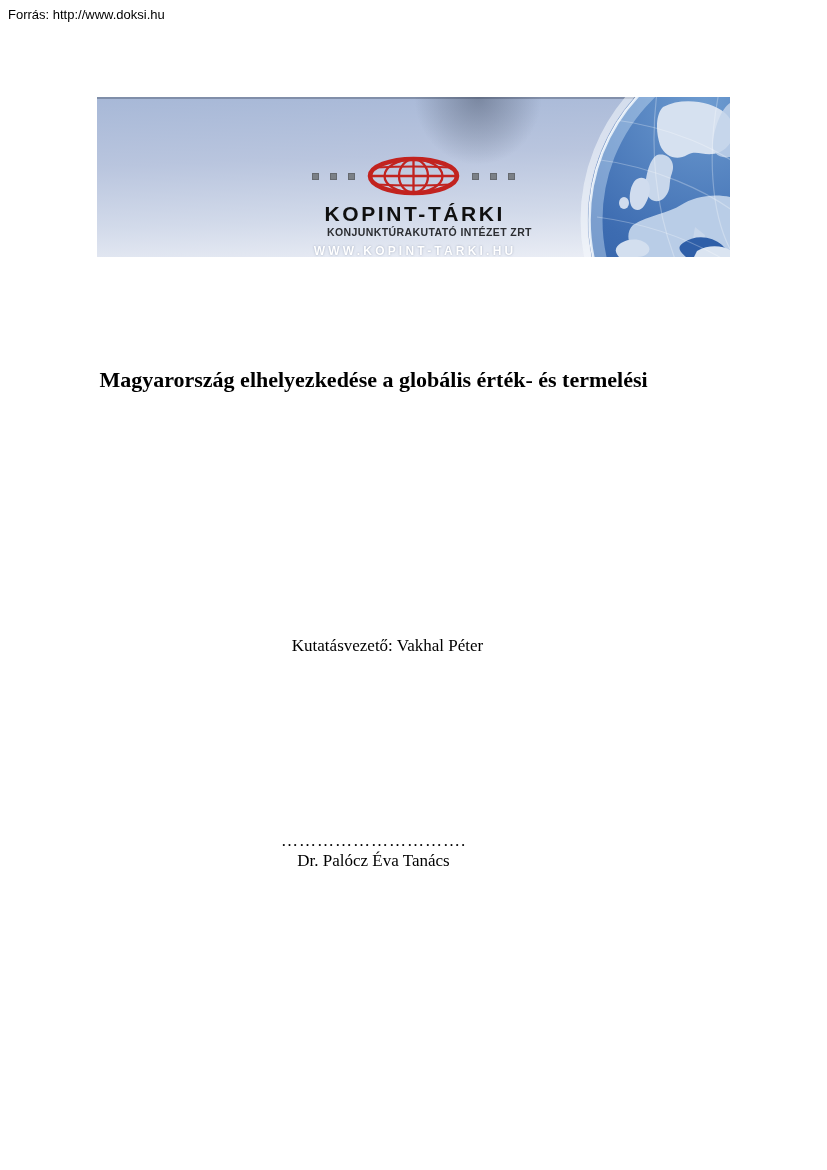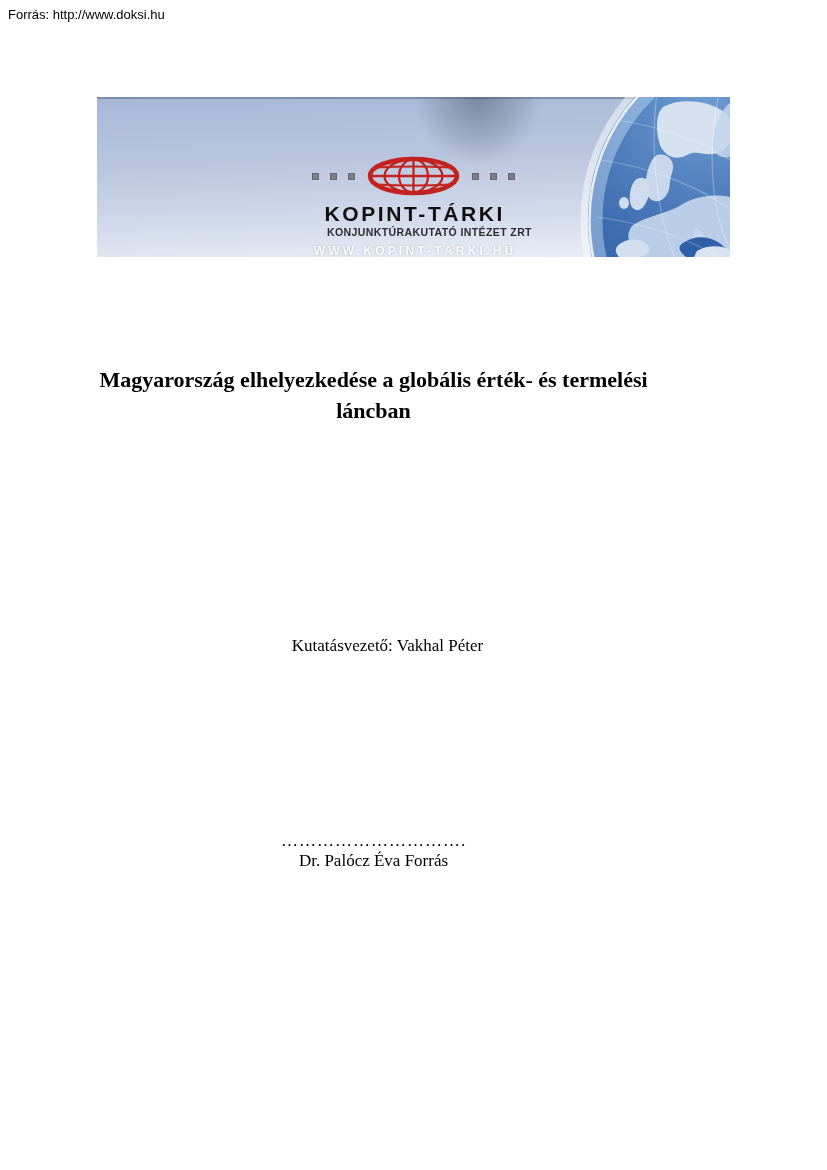--- a/index.html
+++ b/index.html
@@ -216,25 +216,24 @@
       </div>
 
       <div class="logo-name">KOPINT-TÁRKI</div>
       <div class="logo-subtitle">KONJUNKTÚRAKUTATÓ INTÉZET ZRT</div>
       <div class="logo-site">WWW.KOPINT-TARKI.HU</div>
     </div>
   </div>
 
   <div class="doc-title">
     <span>Magyarország elhelyezkedése a globális érték- és termelési</span>
-    <span>láncban</span>
   </div>
 
 
   <div class="center-line lead-researcher">Kutatásvezető: Vakhal Péter</div>
 
   <div class="signature-block">
     <div class="dots">………………………….</div>
-    <div>Dr. Palócz Éva Forrás</div>
+    <div>Dr. Palócz Éva Tanács</div>
   </div>
 
 
 </div>
 
 </body></html>

